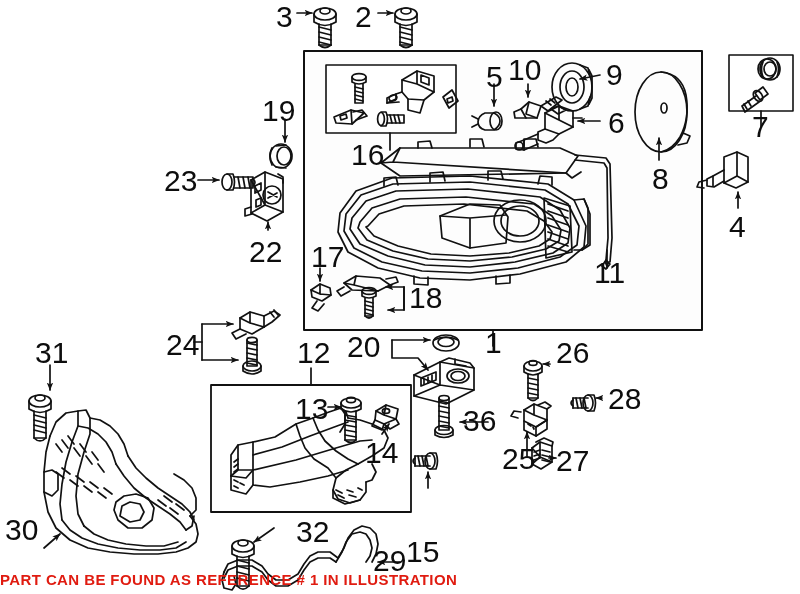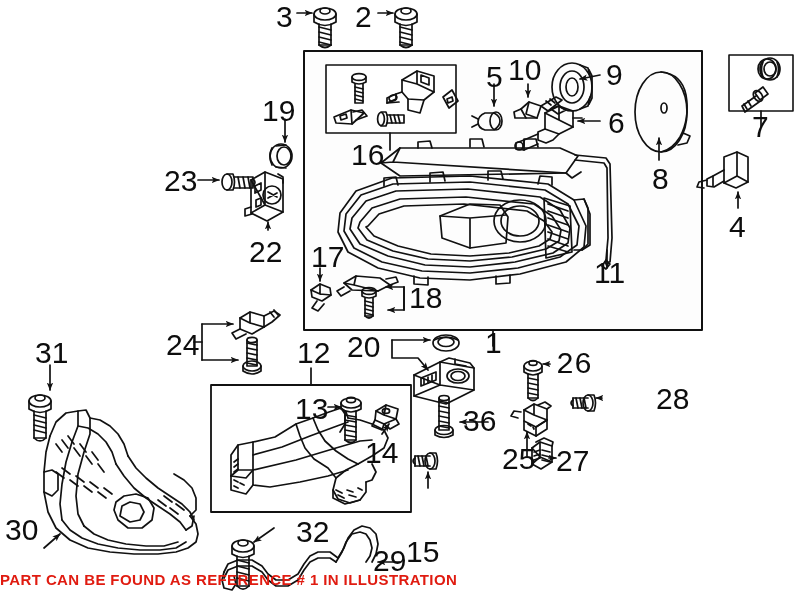--- a/index.html
+++ b/index.html
@@ -520,22 +520,22 @@
   <div class="callout" style="left:249px;top:237px;">22</div>
   <div class="callout" style="left:729px;top:212px;">4</div>
   <div class="callout" style="left:594px;top:258px;">11</div>
   <div class="callout" style="left:311px;top:242px;text-align:right;">17</div>
   <div class="callout" style="left:409px;top:283px;">18</div>
   <div class="callout" style="left:485px;top:328px;">1</div>
   <div class="callout" style="left:35px;top:338px;">31</div>
   <div class="callout" style="left:166px;top:330px;">24</div>
   <div class="callout" style="left:297px;top:338px;">12</div>
   <div class="callout" style="left:347px;top:332px;">20</div>
-  <div class="callout" style="left:556px;top:350px;font-family:Liberation Mono, monospace;">26</div>
-  <div class="callout" style="left:608px;top:384px;margin-left:48px;">28</div>
+  <div class="callout" style="left:556px;top:338px;">26</div>
+  <div class="callout" style="left:608px;top:384px;">28</div>
   <div class="callout" style="left:295px;top:394px;">13</div>
   <div class="callout" style="left:463px;top:406px;">36</div>
   <div class="callout" style="left:365px;top:438px;">14</div>
   <div class="callout" style="left:502px;top:444px;">25</div>
   <div class="callout" style="left:556px;top:446px;">27</div>
   <div class="callout" style="left:406px;top:489px;margin-top:48px;">15</div>
   <div class="callout" style="left:5px;top:515px;">30</div>
   <div class="callout" style="left:274px;top:517px;margin-left:22px;">32</div>
   <div class="callout" style="left:373px;top:546px;">29</div>
 

